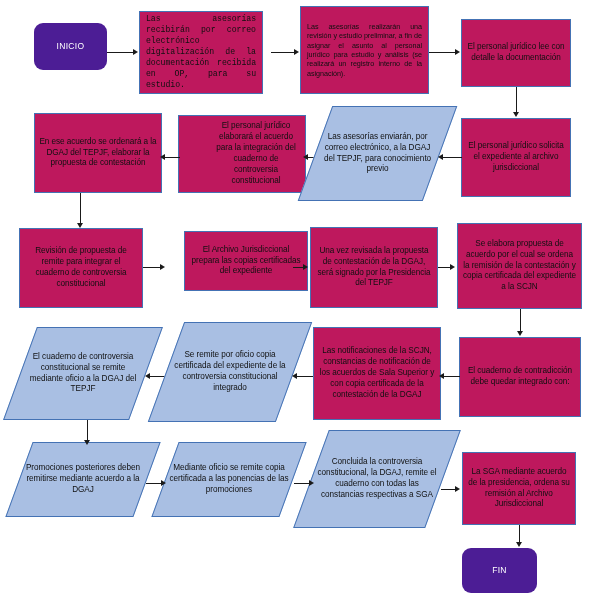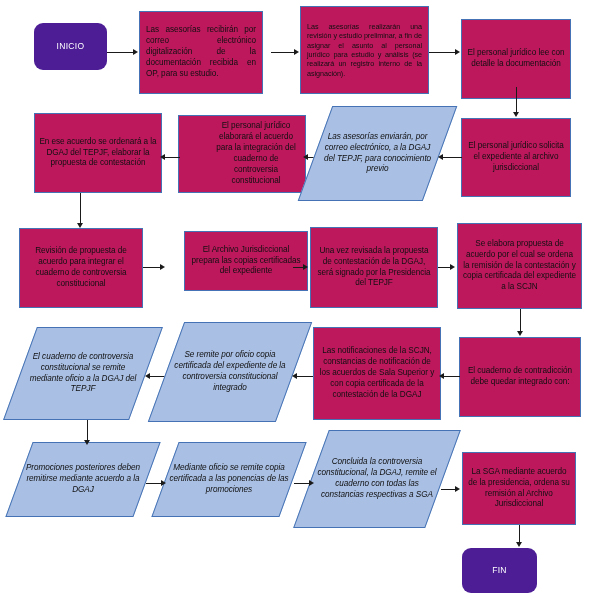--- a/index.html
+++ b/index.html
@@ -40,21 +40,21 @@
   
   .terminator{
     background:#4c1d95;
     border-radius:9px;
     color:#ffffff;
     font-size:8.5px;
     letter-spacing:0.3px;
   }
 
   
-  .para{ background:transparent; border:none;font-style:italic; }
+  .para{ background:transparent; border:none; }
   .para .shape{
     position:absolute;
     inset:0;
     background:#A9BFE3;
     border:1px solid #4472B4;
     transform:skewX(-20deg);
     z-index:1;
   }
 
   
@@ -75,29 +75,29 @@
 </style>
 </head>
 <body>
 
 <div id="canvas">
 
   <div class="node terminator" style="left:34px;top:23px;width:73px;height:47px;">
     <span class="txt">INICIO</span>
   </div>
 
-  <div class="node rect just" style="left:139px;top:11px;width:124px;height:83px;">
+  <div class="node rect just" style="left:139px;top:11px;width:124px;height:83px;font-family:Liberation Mono, monospace;">
     <span class="txt">Las asesorías recibirán por correo electrónico digitalización de la documentación recibida en OP, para su estudio.</span>
   </div>
 
   <div class="node rect small just" style="left:300px;top:6px;width:129px;height:88px;">
     <span class="txt">Las asesorías realizarán una revisión y estudio preliminar, a fin de asignar el asunto al personal jurídico para estudio y análisis (se realizará un registro interno de la asignación).</span>
   </div>
 
-  <div class="node rect" style="left:461px;top:19px;width:110px;height:80px;">
+  <div class="node rect" style="left:461px;top:19px;width:110px;height:68px;">
     <span class="txt">El personal jurídico lee con detalle la documentación</span>
   </div>
 
   <div class="ln h" style="left:107px;top:52px;width:27px;"></div>
   <div class="arw r" style="left:133px;top:49px;"></div>
 
   <div class="ln h" style="left:271px;top:52px;width:24px;"></div>
   <div class="arw r" style="left:294px;top:49px;"></div>
 
   <div class="ln h" style="left:429px;top:52px;width:27px;"></div>
@@ -129,21 +129,21 @@
   <div class="ln h" style="left:308px;top:157px;width:20px;"></div>
   <div class="arw l" style="left:303px;top:154px;"></div>
 
   <div class="ln h" style="left:165px;top:157px;width:15px;"></div>
   <div class="arw l" style="left:160px;top:154px;"></div>
 
   <div class="ln v" style="left:80px;top:193px;width:1px;height:32px;"></div>
   <div class="arw d" style="left:77px;top:223px;"></div>
 
   <div class="node rect" style="left:19px;top:228px;width:124px;height:80px;">
-    <span class="txt">Revisión de propuesta de acuerdo para integrar el cuaderno de controversia constitucional</span>
+    <span class="txt">Revisión de propuesta de remite para integrar el cuaderno de controversia constitucional</span>
   </div>
 
   <div class="node rect" style="left:184px;top:231px;width:124px;height:60px;">
     <span class="txt">El Archivo Jurisdiccional prepara las copias certificadas del expediente</span>
   </div>
 
   <div class="node rect" style="left:310px;top:227px;width:128px;height:81px;">
     <span class="txt">Una vez revisada la propuesta de contestación de la DGAJ, será signado por la Presidencia del TEPJF</span>
   </div>
 

